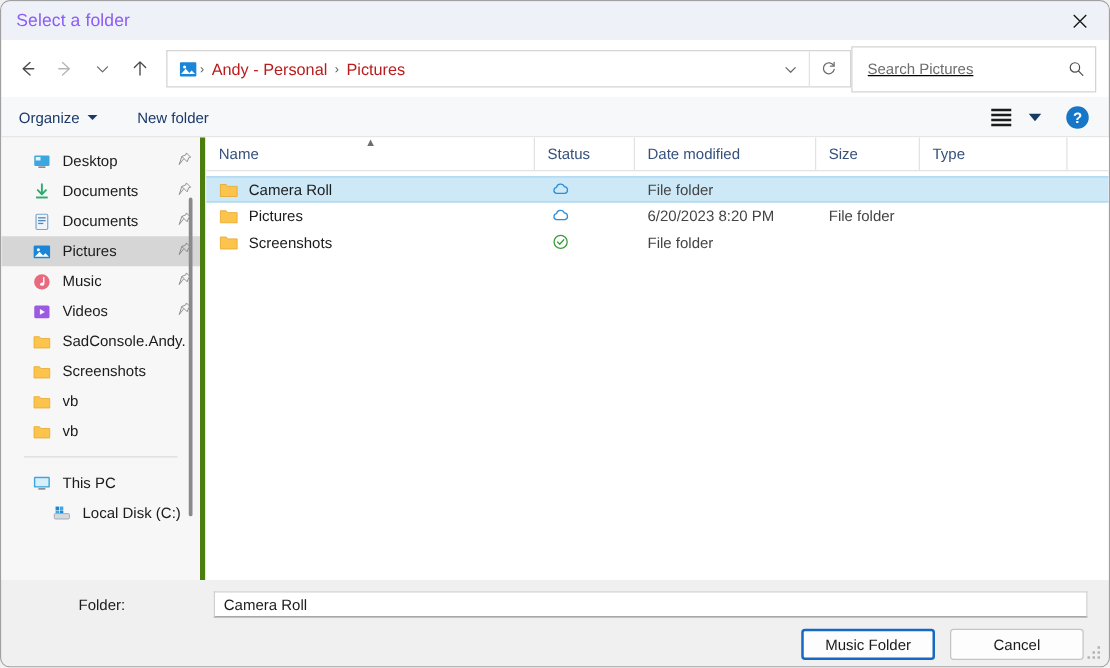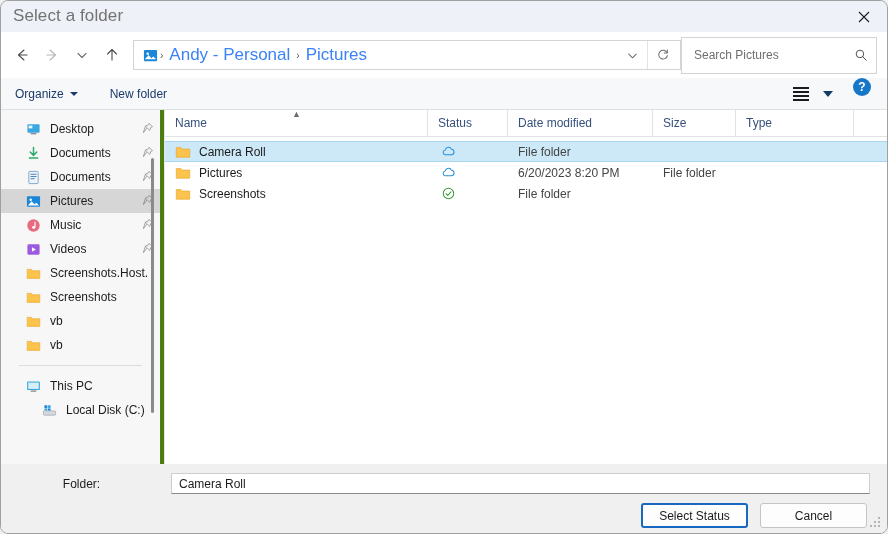--- a/index.html
+++ b/index.html
@@ -22,21 +22,21 @@
 
   
   .titlebar {
     height: 31px; min-height: 31px;
     background: #eef1f7;
     display: flex; align-items: center;
     position: relative;
     border-bottom: 1px solid #eef1f7;
   }
   .titlebar-text {
-    font-size: 17px; color: #737373;
+    font-size: 14px; color: #8b5cf6;
     margin-left: 12px; letter-spacing: .1px;
   }
   .close-btn {
     position: absolute; right: 0; top: 0;
     width: 46px; height: 31px;
     display: flex; align-items: center; justify-content: center;
     cursor: default;
   }
   .close-btn svg { display: block; }
 
@@ -61,21 +61,21 @@
     display: flex; align-items: center;
     padding: 0 2px 0 8px;
     min-width: 0;
   }
   .crumb-icon {
     width: 16px; height: 16px;
     flex: 0 0 auto;
     display: flex; align-items: center; justify-content: center;
   }
   .crumb-text {
-    font-size: 17px; color: #3b82f6;
+    font-size: 13px; color: #b91c1c;
     padding: 0 4px; white-space: nowrap;
   }
   .crumb-sep {
     font-size: 10px; color: #5a5a5a;
     padding: 0 2px; user-select: none;
   }
   .crumb-spacer { flex: 1 1 auto; min-width: 10px; }
   .crumb-btn {
     width: 30px; height: 28px;
     display: flex; align-items: center; justify-content: center;
@@ -84,34 +84,35 @@
   .crumb-divider {
     width: 1px; height: 28px; background: #e3e3e3; flex: 0 0 auto;
   }
   .searchbox {
     width: 196px; height: 37px;
     border: 1px solid #d4d4d4;
     background: #fff;
     display: flex; align-items: center;
     padding: 0 8px 0 10px;
     flex: 0 0 auto;
+    text-decoration: underline;
   }
   .searchbox input {
     border: 0; outline: 0; flex: 1 1 auto;
     font-family: "Liberation Sans", sans-serif;
     font-size: 12px; color: #1b1b1b;
     min-width: 0; background: transparent;
   }
   .searchbox input::placeholder { color: #6e6e6e; }
 
   
   .cmdbar {
     height: 32px; min-height: 32px;
     background: #f7f8fa;
-    display: flex; 
+    display: flex; align-items: center;
     padding: 0 8px 0 14px;
     border-bottom: 1px solid #e0e0e0;
   }
   .cmd-item {
     font-size: 12px; color: #1b3a6b;
     display: flex; align-items: center; gap: 6px;
     padding: 0 10px 0 0; cursor: default;
   }
   .cmd-item.second { margin-left: 22px; }
   .cmd-caret {
@@ -489,21 +490,21 @@
             </svg>
         </span>
       </div>
 
       <div class="nav-item">
         <span class="nav-icon">
           <svg width="15" height="15" viewBox="0 0 16 16">
             <path d="M1.3 3.6 h4.6 l1.3 1.5 h7.5 v8.1 h-13.4 z" fill="#fcc44c" stroke="#e8a92f" stroke-width=".7"></path>
           </svg>
         </span>
-        <span class="nav-label">Screenshots.Host.</span>
+        <span class="nav-label">SadConsole.Andy.</span>
       </div>
 
       <div class="nav-item">
         <span class="nav-icon">
           <svg width="15" height="15" viewBox="0 0 16 16">
             <path d="M1.3 3.6 h4.6 l1.3 1.5 h7.5 v8.1 h-13.4 z" fill="#fcc44c" stroke="#e8a92f" stroke-width=".7"></path>
           </svg>
         </span>
         <span class="nav-label">Screenshots</span>
       </div>
@@ -655,21 +656,21 @@
   </div>
 
   <div class="footer">
     <div class="folder-row">
       <div class="folder-label">Folder:</div>
       <div class="folder-input">
         <input type="text" value="Camera Roll" style="">
       </div>
     </div>
     <div class="btn-row">
-      <div class="btn default">Select Status</div>
+      <div class="btn default">Music Folder</div>
       <div class="btn">Cancel</div>
     </div>
     <div class="grip">
       <i style="left:8px;top:0"></i>
       <i style="left:4px;top:4px"></i>
         <i style="left:8px;top:4px"></i>
       <i style="left:0px;top:8px"></i>
         <i style="left:4px;top:8px"></i>
         <i style="left:8px;top:8px"></i>
     </div>

